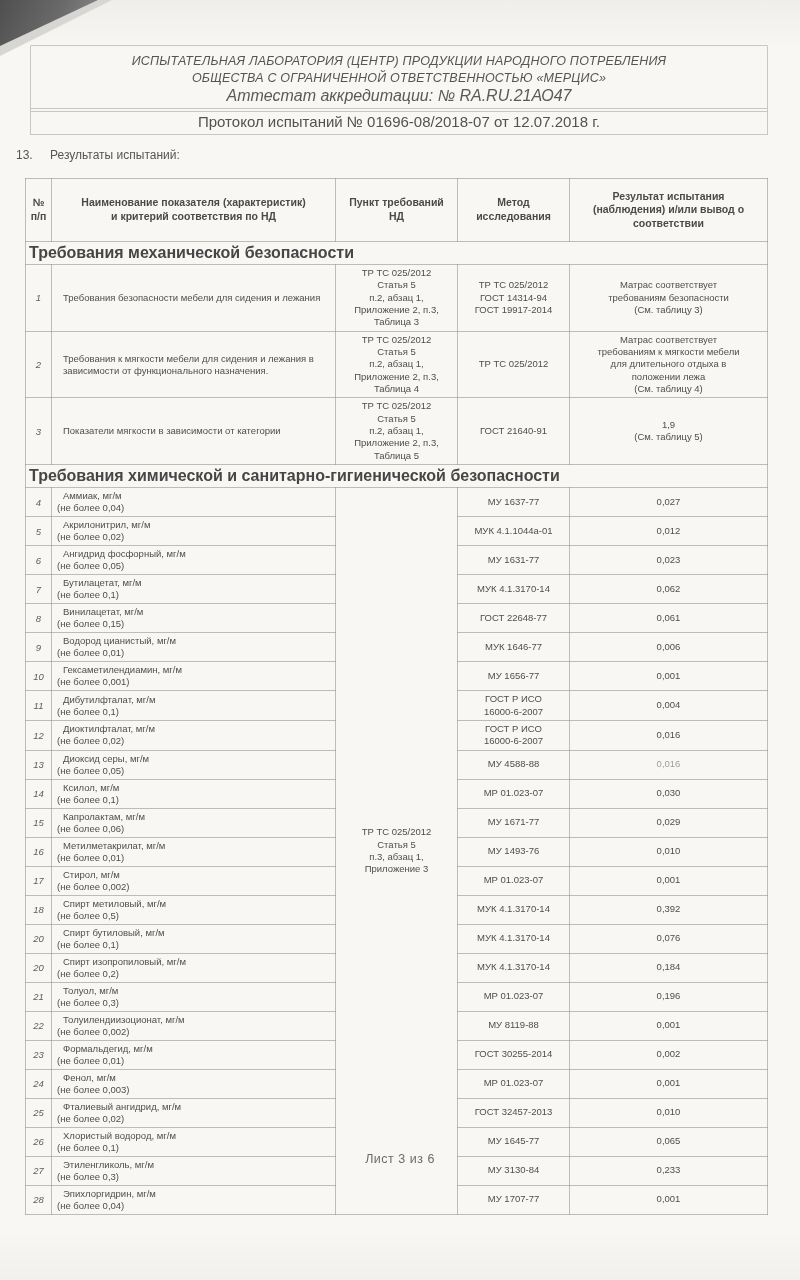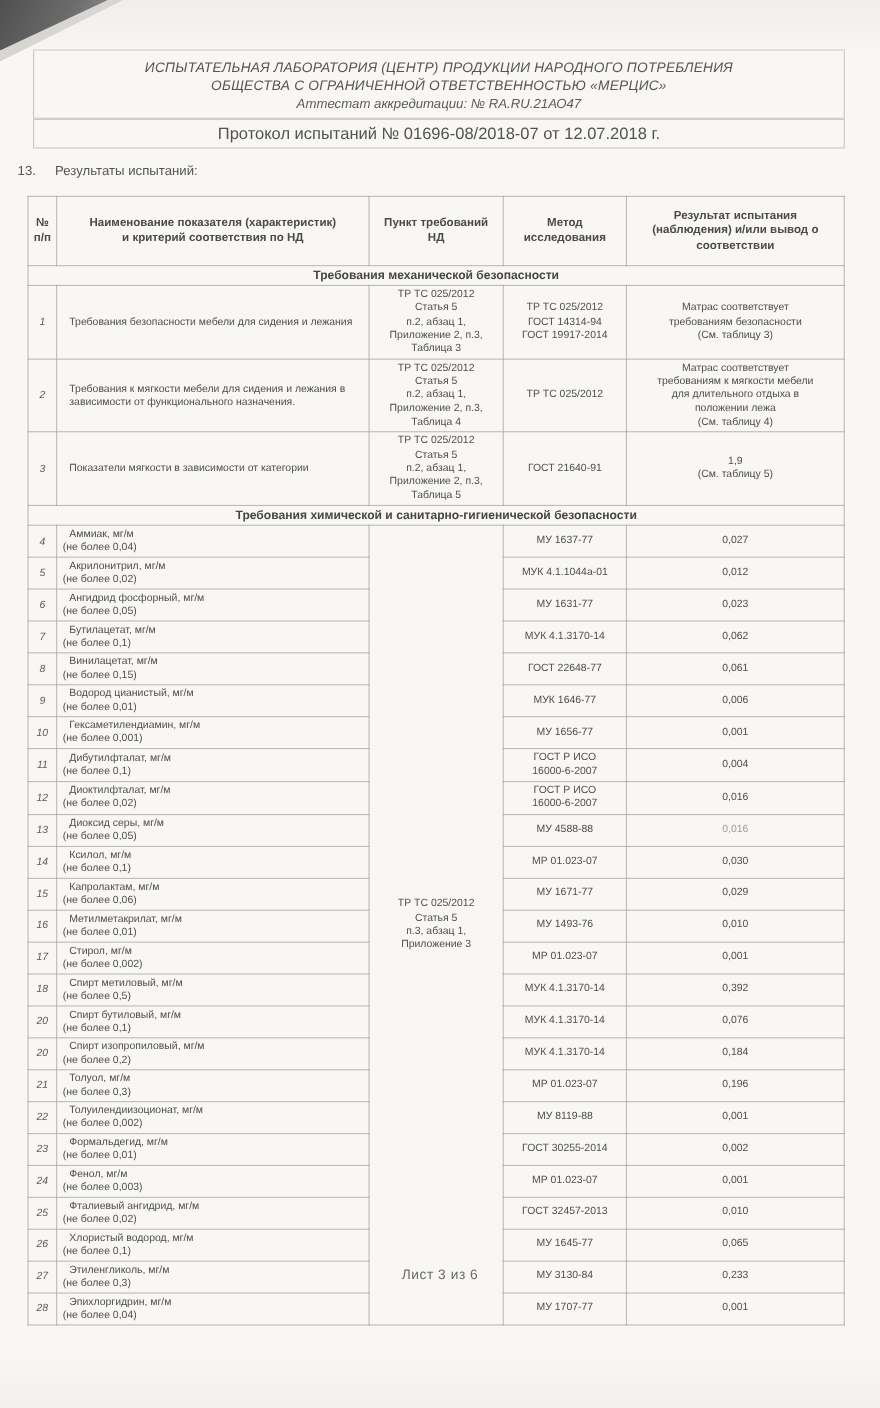--- a/index.html
+++ b/index.html
@@ -46,21 +46,21 @@
   .header-box p { margin: 0; }
   .hdr-line {
     font-style: italic;
     font-size: 12.5px;
     line-height: 1.35;
     color: #555;
     letter-spacing: 0.2px;
   }
   .hdr-attest {
     font-style: italic;
-    font-size: 12px;
+    font-size: 16px;
     color: #5a5a5a;
     margin-top: 2px;
   }
   .protocol-box {
     position: absolute; left: 30px; top: 108px; width: 738px;
     border: 1px solid #c9c7c3;
     padding: 4px 10px;
     box-sizing: border-box;
     text-align: center;
     font-size: 15px;
@@ -96,23 +96,23 @@
     font-weight: bold;
     font-size: 10.5px;
     color: #4a4a4a;
     text-align: center;
     height: 58px;
     white-space: pre-line;
     line-height: 1.3;
   }
   td.sect {
     font-weight: bold;
-    font-size: 11px;
+    font-size: 16px;
     color: #464646;
-    text-align: center;
+    text-align: left;
     padding: 2px 4px;
     height: 13px;
   }
   td.num {
     font-style: italic;
     text-align: center;
     color: #5c5c5c;
   }
   td.name {
     vertical-align: top;

